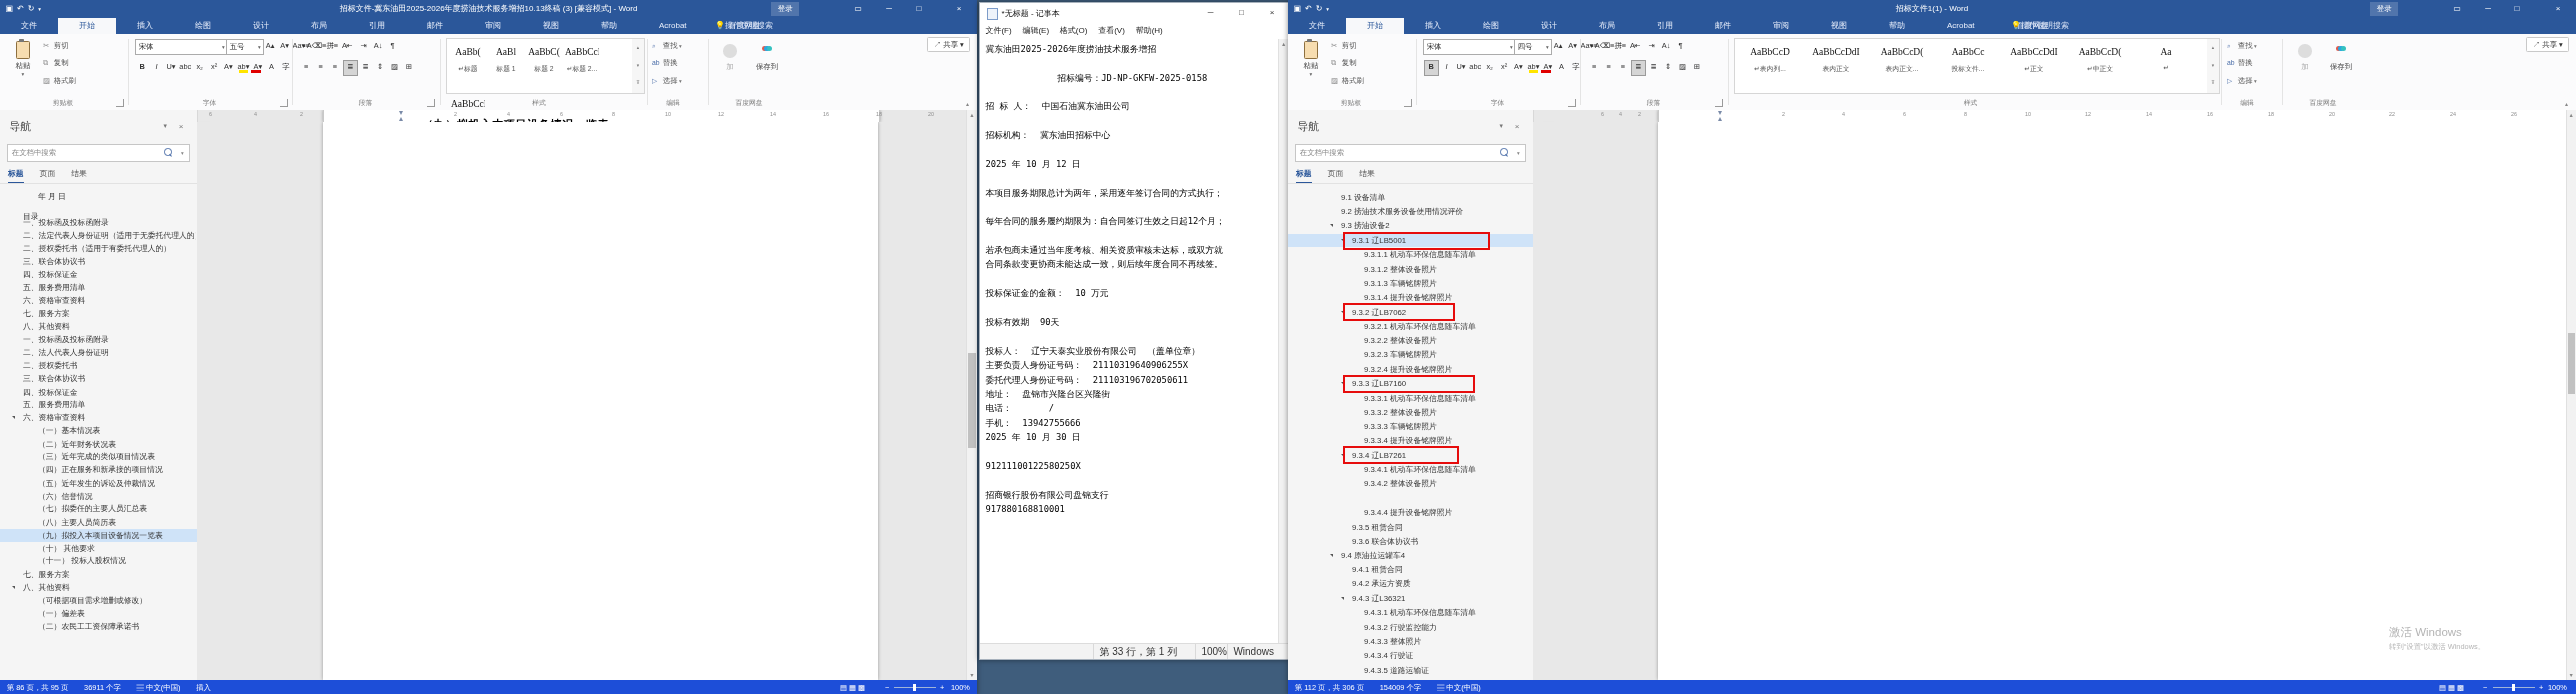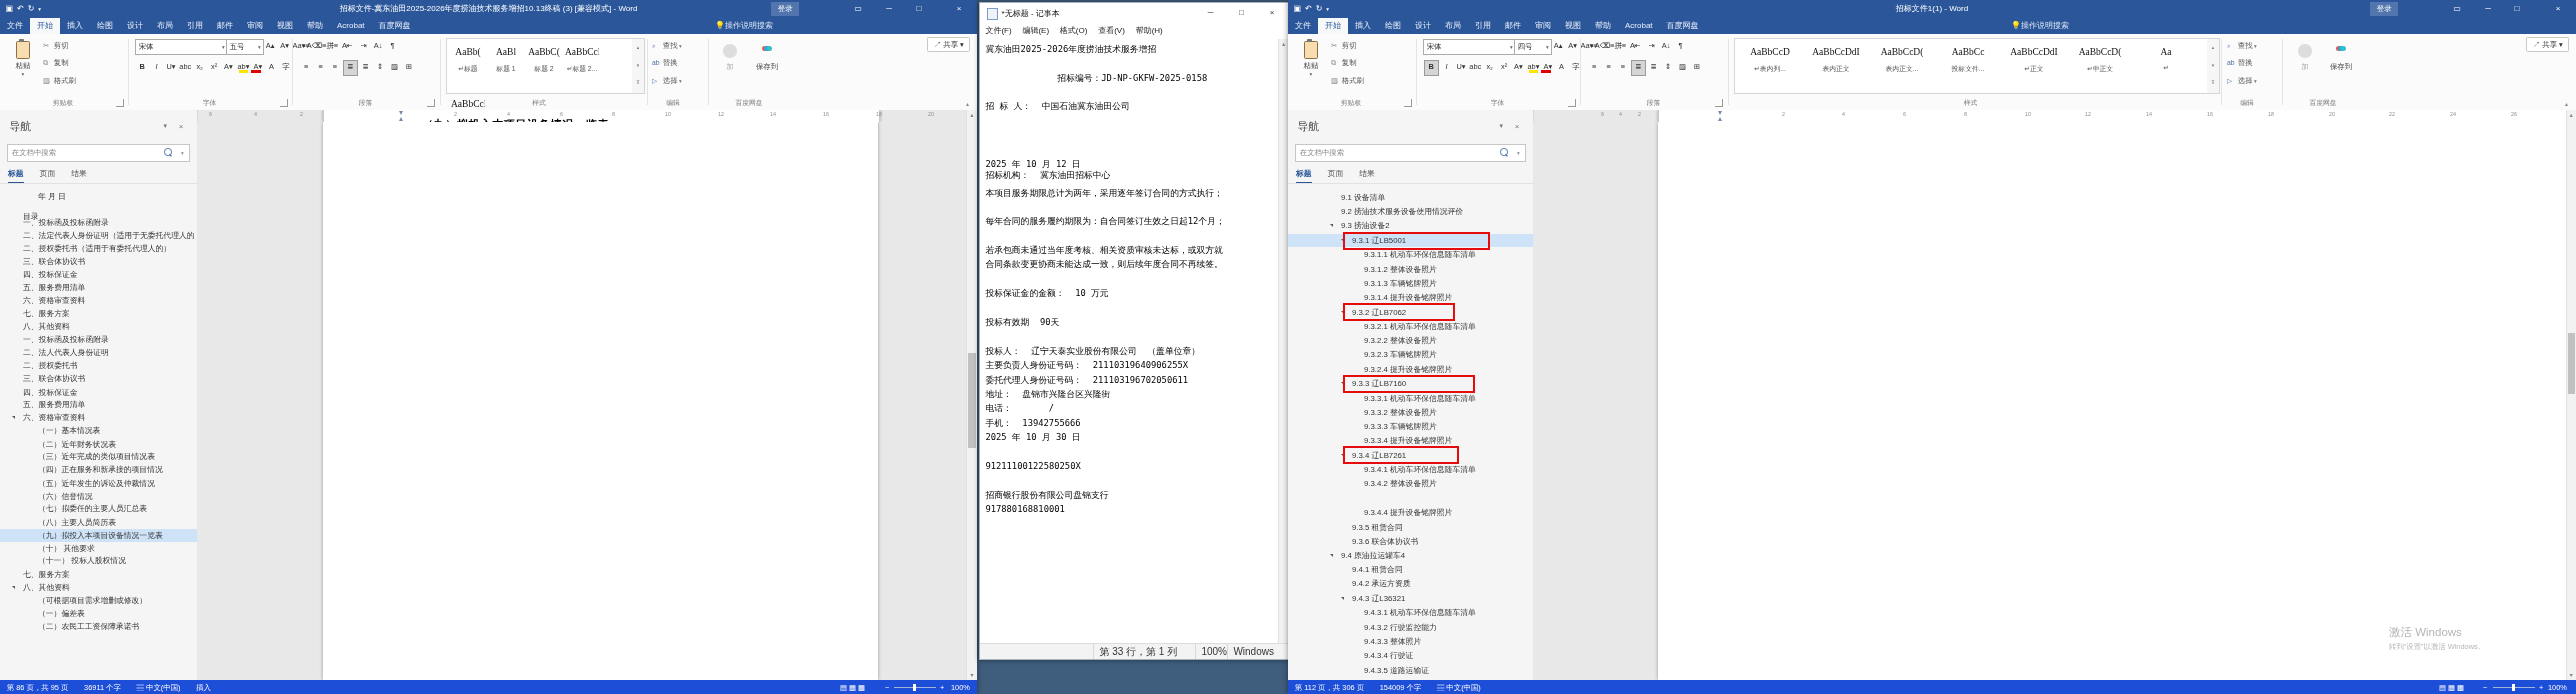--- a/index.html
+++ b/index.html
@@ -6,21 +6,21 @@
     font-family:"Liberation Sans",sans-serif;-webkit-font-smoothing:antialiased}
   .abs{position:absolute}
   .win{position:absolute;background:#fff;overflow:hidden;box-shadow:0 0 5.4px rgba(0,0,0,.45)}
   
   .tb{position:absolute;left:0;right:0;top:0;height:17.6px;background:#2b579a;color:#fff;font-size:8px}
   .qat{position:absolute;left:5.4px;top:0;height:17.6px;line-height:17.6px;color:#fff;font-size:8px;letter-spacing:4px}
   .wtitle{position:absolute;left:0;right:0;top:0;line-height:17.6px;text-align:center;font-size:8px;color:#fff;white-space:nowrap}
   .signin{position:absolute;top:2px;height:13.5px;line-height:13.5px;padding:0 6.8px;background:rgba(255,255,255,.18);font-size:7.4px}
   .capbtn{position:absolute;top:0;width:30px;height:17.6px;line-height:17.6px;text-align:center;font-size:8px;color:#fff}
   .tabs{position:absolute;left:0;right:0;top:17.6px;height:16px;background:#2b579a;white-space:nowrap}
-  .wtab{display:inline-block;padding:0 7px;line-height:16px;font-size:8px;color:#e9effc}
+  .wtab{display:inline-block;padding:0 21px;line-height:16px;font-size:8px;color:#e9effc}
   .wtab.act{background:#f7f8fa;color:#2b579a}
   .tellme{position:absolute;top:17.6px;height:16px;line-height:16px;font-size:8px;color:#d8e2f5}
   .ribbon{position:absolute;left:0;right:0;top:34px;height:76px;background:#fbfbfc;border-bottom:0.7px solid #d0d0d0;color:#444}
   .grplbl{position:absolute;bottom:2px;font-size:6.8px;color:#7c7c7c;text-align:center}
   .vsep{position:absolute;top:5.4px;bottom:5.4px;width:0.7px;background:#e4e4e4}
   .launch{position:absolute;bottom:2.7px;width:7.4px;height:7.4px;border-right:0.7px solid #9a9a9a;border-bottom:0.7px solid #9a9a9a;font-size:5.4px;color:#8a8a8a}
   .bigbtn{position:absolute;top:3.4px;width:35px;height:61px;text-align:center;font-size:7.4px;color:#444}
   .smrow{position:absolute;font-size:7.4px;color:#555;white-space:nowrap}
   .combo{position:absolute;height:14px;border:0.7px solid #ababab;background:#fff;font-size:7.4px;line-height:14px;padding:0 2.7px;color:#222;white-space:nowrap}
   .combo .dd{float:right;color:#666;font-size:5.4px;margin-left:2.7px}
@@ -334,21 +334,21 @@
     <span class="abs" style="left:277px;top:0;width:30px;height:20px;text-align:center;line-height:20px;color:#333">×</span>
   </div>
   <div class="np-menu"><span>文件(F)</span><span>编辑(E)</span><span>格式(O)</span><span>查看(V)</span><span>帮助(H)</span></div>
   <div class="np-text">
       <div class="npline" style="top: 2.7px;">冀东油田2025-2026年度捞油技术服务增招</div>
       <div class="npline" style="top: 17px;"></div>
       <div class="npline" style="top: 31.5px; text-align: center;">招标编号：JD-NP-GKFW-2025-0158</div>
       <div class="npline" style="top: 46px;"></div>
       <div class="npline" style="top: 60px;">招 标 人：  中国石油冀东油田公司</div>
       <div class="npline" style="top: 75px;"></div>
-      <div class="npline" style="top: 89px; margin-top: 40px;">招标机构：  冀东油田招标中心</div>
+      <div class="npline" style="top: 89px;">招标机构：  冀东油田招标中心</div>
       <div class="npline" style="top: 103px;"></div>
       <div class="npline" style="top: 118px;">2025 年 10 月 12 日</div>
       <div class="npline" style="top: 132px;"></div>
       <div class="npline" style="top: 147px;">本项目服务期限总计为两年，采用逐年签订合同的方式执行；</div>
       <div class="npline" style="top: 161px;"></div>
       <div class="npline" style="top: 175px;">每年合同的服务履约期限为：自合同签订生效之日起12个月；</div>
       <div class="npline" style="top: 190px;"></div>
       <div class="npline" style="top: 204px;">若承包商未通过当年度考核、相关资质审核未达标，或双方就</div>
       <div class="npline" style="top: 218px;">合同条款变更协商未能达成一致，则后续年度合同不再续签。</div>
       <div class="npline" style="top: 233px;"></div>

